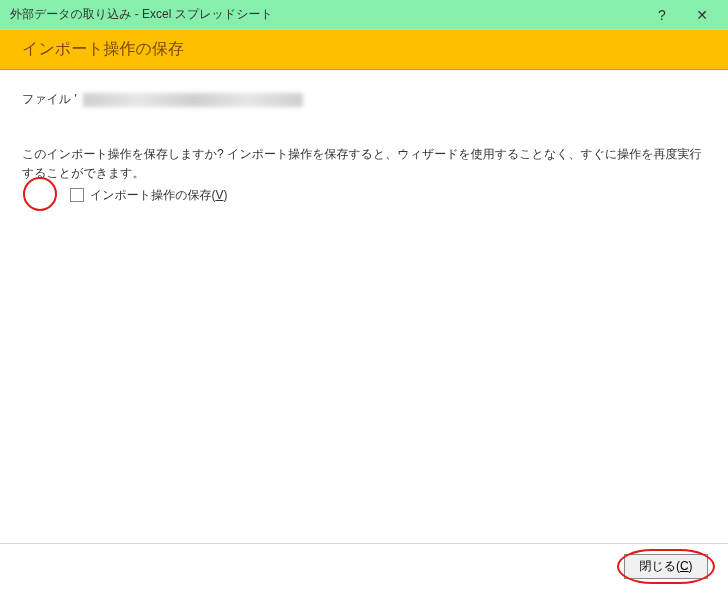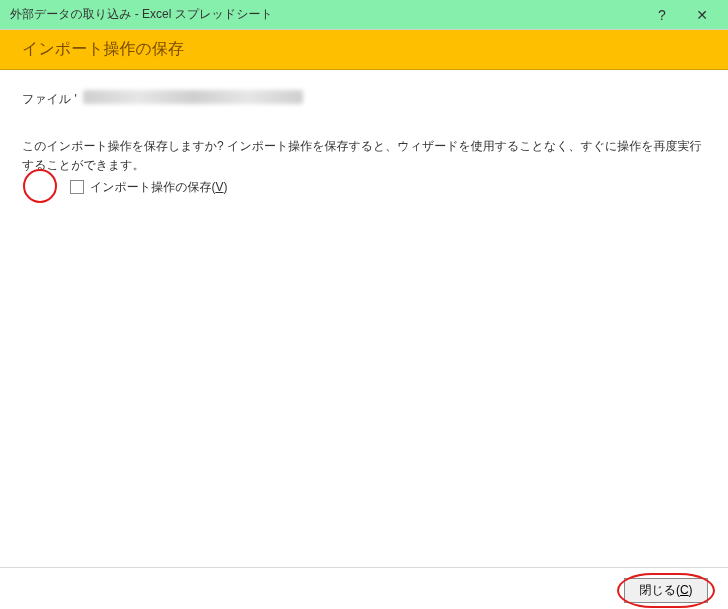--- a/index.html
+++ b/index.html
@@ -43,21 +43,21 @@
       color: #7a4a00;
       font-size: 16px;
       font-weight: 500;
     }
     .content {
       padding: 20px 22px 0 22px;
       color: #333;
       font-size: 12px;
       line-height: 1.6;
     }
-    .line1 { display: flex; align-items: flex-start; gap: 6px; margin-bottom: 28px; }
+    .line1 { display: flex; align-items: center; gap: 6px; margin-bottom: 36px; }
     .blur {
       display: inline-block;
       width: 220px;
       height: 14px;
       background: linear-gradient(90deg,#cfcfcf,#e6e6e6,#cfcfcf,#e6e6e6,#cfcfcf);
       filter: blur(2px);
       border-radius: 2px;
     }
     .line2 { margin-bottom: 2px; }
     .checkbox-row {
@@ -80,21 +80,21 @@
     .cb {
       width: 14px;
       height: 14px;
       border: 1px solid #888;
       background: #fff;
       margin-right: 6px;
     }
     .cb-label .ul { text-decoration: underline; }
     .footer {
       position: absolute;
-      bottom: 0;
+      bottom: 24px;
       left: 0;
       right: 0;
       padding: 10px 20px 6px;
       border-top: 1px solid #d9d9d9;
       display: flex;
       justify-content: flex-end;
     }
     .close-btn {
       min-width: 84px;
       padding: 3px 14px;

